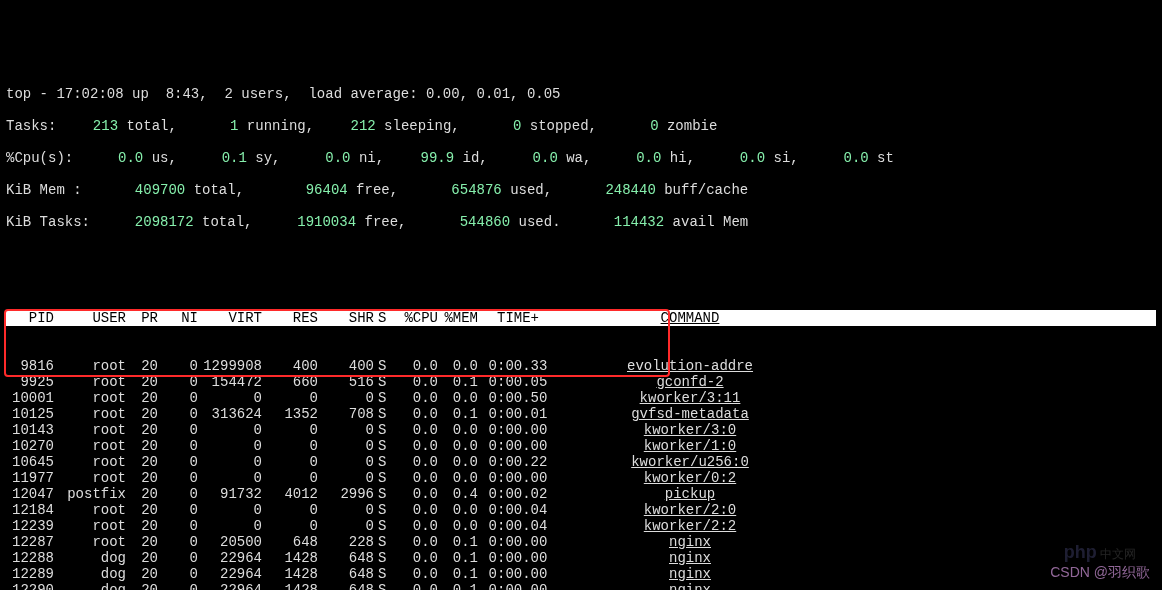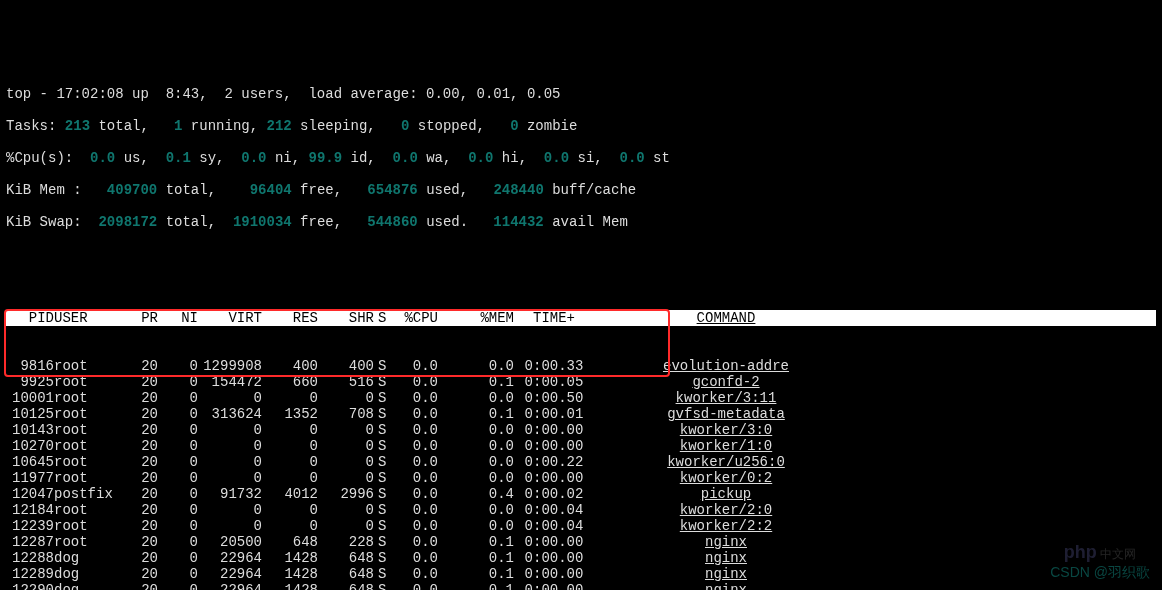--- a/index.html
+++ b/index.html
@@ -9,49 +9,49 @@
     font-size: 14px;
     line-height: 16px;
     color: #ddd;
     white-space: pre;
     letter-spacing: 0px;
     position: relative;
     padding: 6px 0 0 6px;
   }
   .hdr span, .row span, .colhdr span { display: inline-block; }
   .colhdr { background: #fff; color: #000; width: 1150px; }
-  .bold { font-weight: bold; color: #0f766e; }
+  .bold { font-weight: normal; color: #86efac; margin-left: 28px; }
   
   .c-pid  { width: 48px; text-align: right; }
-  .c-user { width: 72px; text-align: left; }
+  .c-user { width: 72px; text-align: right; }
   .c-pr   { width: 32px; text-align: right; }
   .c-ni   { width: 40px; text-align: right; }
   .c-virt { width: 64px; text-align: right; }
   .c-res  { width: 56px; text-align: right; }
   .c-shr  { width: 56px; text-align: right; }
   .c-s    { width: 16px; text-align: left; padding-left:4px;}
   .c-cpu  { width: 48px; text-align: right; }
-  .c-mem  { width: 40px; text-align: right; margin-left: 36px; }
+  .c-mem  { width: 40px; text-align: right; }
   .c-time { width: 80px; text-align: center; }
   .c-cmd  { width: 260px; text-align: center; padding-left:4px;text-decoration:underline;}
   #hl-box {
     position: absolute;
     border: 2px solid #ff2a2a;
     border-radius: 4px;
     left: 4px;
     top: 309px;
     width: 666px;
     height: 68px;
     pointer-events: none;
   }
   #watermark {
     position: absolute;
     right: 12px;
     bottom: 10px;
-    color: #0f766e;
+    color: #f0abfc;
     font-family: sans-serif;
     font-size: 14px;
     opacity: .6;
     text-align: center;
   }
   #logo {
     position: absolute;
     right: 26px;
     bottom: 28px;
     font-family: sans-serif;
@@ -63,21 +63,21 @@
 </head>
 <body>
 
 
 
 
 <div class="hdr">top - 17:02:08 up  8:43,  2 users,  load average: 0.00, 0.01, 0.05</div>
 <div class="hdr"><span>Tasks:</span> <span class="bold">213</span> total,   <span class="bold">1</span> running, <span class="bold">212</span> sleeping,   <span class="bold">0</span> stopped,   <span class="bold">0</span> zombie</div>
 <div class="hdr"><span>%Cpu(s):</span>  <span class="bold">0.0</span> us,  <span class="bold">0.1</span> sy,  <span class="bold">0.0</span> ni, <span class="bold">99.9</span> id,  <span class="bold">0.0</span> wa,  <span class="bold">0.0</span> hi,  <span class="bold">0.0</span> si,  <span class="bold">0.0</span> st</div>
 <div class="hdr"><span>KiB Mem :</span>   <span class="bold">409700</span> total,    <span class="bold">96404</span> free,   <span class="bold">654876</span> used,   <span class="bold">248440</span> buff/cache</div>
-<div class="hdr"><span>KiB Swap:</span>  <span class="bold">2098172</span> total,  <span class="bold">1910034</span> free,   <span class="bold">544860</span> used.   <span class="bold">114432</span> avail Mem</div>
+<div class="hdr"><span>KiB Tasks:</span>  <span class="bold">2098172</span> total,  <span class="bold">1910034</span> free,   <span class="bold">544860</span> used.   <span class="bold">114432</span> avail Mem</div>
 <div style="height:16px"></div>
 
 
 <div class="colhdr"><span class="c-pid">PID</span><span class="c-user">USER</span><span class="c-pr">PR</span><span class="c-ni">NI</span><span class="c-virt">VIRT</span><span class="c-res">RES</span><span class="c-shr">SHR</span><span class="c-s">S</span><span class="c-cpu">%CPU</span><span class="c-mem">%MEM</span><span class="c-time">TIME+</span><span class="c-cmd">COMMAND</span></div>
 
 <div id="process-list"><div class="row"><span class="c-pid">9816</span><span class="c-user">root</span><span class="c-pr">20</span><span class="c-ni">0</span><span class="c-virt">1299908</span><span class="c-res">400</span><span class="c-shr">400</span><span class="c-s">S</span><span class="c-cpu">0.0</span><span class="c-mem">0.0</span><span class="c-time">0:00.33</span><span class="c-cmd">evolution-addre</span></div><div class="row"><span class="c-pid">9925</span><span class="c-user">root</span><span class="c-pr">20</span><span class="c-ni">0</span><span class="c-virt">154472</span><span class="c-res">660</span><span class="c-shr">516</span><span class="c-s">S</span><span class="c-cpu">0.0</span><span class="c-mem">0.1</span><span class="c-time">0:00.05</span><span class="c-cmd">gconfd-2</span></div><div class="row"><span class="c-pid">10001</span><span class="c-user">root</span><span class="c-pr">20</span><span class="c-ni">0</span><span class="c-virt">0</span><span class="c-res">0</span><span class="c-shr">0</span><span class="c-s">S</span><span class="c-cpu">0.0</span><span class="c-mem">0.0</span><span class="c-time">0:00.50</span><span class="c-cmd">kworker/3:11</span></div><div class="row"><span class="c-pid">10125</span><span class="c-user">root</span><span class="c-pr">20</span><span class="c-ni">0</span><span class="c-virt">313624</span><span class="c-res">1352</span><span class="c-shr">708</span><span class="c-s">S</span><span class="c-cpu">0.0</span><span class="c-mem">0.1</span><span class="c-time">0:00.01</span><span class="c-cmd">gvfsd-metadata</span></div><div class="row"><span class="c-pid">10143</span><span class="c-user">root</span><span class="c-pr">20</span><span class="c-ni">0</span><span class="c-virt">0</span><span class="c-res">0</span><span class="c-shr">0</span><span class="c-s">S</span><span class="c-cpu">0.0</span><span class="c-mem">0.0</span><span class="c-time">0:00.00</span><span class="c-cmd">kworker/3:0</span></div><div class="row"><span class="c-pid">10270</span><span class="c-user">root</span><span class="c-pr">20</span><span class="c-ni">0</span><span class="c-virt">0</span><span class="c-res">0</span><span class="c-shr">0</span><span class="c-s">S</span><span class="c-cpu">0.0</span><span class="c-mem">0.0</span><span class="c-time">0:00.00</span><span class="c-cmd">kworker/1:0</span></div><div class="row"><span class="c-pid">10645</span><span class="c-user">root</span><span class="c-pr">20</span><span class="c-ni">0</span><span class="c-virt">0</span><span class="c-res">0</span><span class="c-shr">0</span><span class="c-s">S</span><span class="c-cpu">0.0</span><span class="c-mem">0.0</span><span class="c-time">0:00.22</span><span class="c-cmd">kworker/u256:0</span></div><div class="row"><span class="c-pid">11977</span><span class="c-user">root</span><span class="c-pr">20</span><span class="c-ni">0</span><span class="c-virt">0</span><span class="c-res">0</span><span class="c-shr">0</span><span class="c-s">S</span><span class="c-cpu">0.0</span><span class="c-mem">0.0</span><span class="c-time">0:00.00</span><span class="c-cmd">kworker/0:2</span></div><div class="row"><span class="c-pid">12047</span><span class="c-user">postfix</span><span class="c-pr">20</span><span class="c-ni">0</span><span class="c-virt">91732</span><span class="c-res">4012</span><span class="c-shr">2996</span><span class="c-s">S</span><span class="c-cpu">0.0</span><span class="c-mem">0.4</span><span class="c-time">0:00.02</span><span class="c-cmd">pickup</span></div><div class="row"><span class="c-pid">12184</span><span class="c-user">root</span><span class="c-pr">20</span><span class="c-ni">0</span><span class="c-virt">0</span><span class="c-res">0</span><span class="c-shr">0</span><span class="c-s">S</span><span class="c-cpu">0.0</span><span class="c-mem">0.0</span><span class="c-time">0:00.04</span><span class="c-cmd">kworker/2:0</span></div><div class="row"><span class="c-pid">12239</span><span class="c-user">root</span><span class="c-pr">20</span><span class="c-ni">0</span><span class="c-virt">0</span><span class="c-res">0</span><span class="c-shr">0</span><span class="c-s">S</span><span class="c-cpu">0.0</span><span class="c-mem">0.0</span><span class="c-time">0:00.04</span><span class="c-cmd">kworker/2:2</span></div><div class="row"><span class="c-pid">12287</span><span class="c-user">root</span><span class="c-pr">20</span><span class="c-ni">0</span><span class="c-virt">20500</span><span class="c-res">648</span><span class="c-shr">228</span><span class="c-s">S</span><span class="c-cpu">0.0</span><span class="c-mem">0.1</span><span class="c-time">0:00.00</span><span class="c-cmd">nginx</span></div><div class="row"><span class="c-pid">12288</span><span class="c-user">dog</span><span class="c-pr">20</span><span class="c-ni">0</span><span class="c-virt">22964</span><span class="c-res">1428</span><span class="c-shr">648</span><span class="c-s">S</span><span class="c-cpu">0.0</span><span class="c-mem">0.1</span><span class="c-time">0:00.00</span><span class="c-cmd">nginx</span></div><div class="row"><span class="c-pid">12289</span><span class="c-user">dog</span><span class="c-pr">20</span><span class="c-ni">0</span><span class="c-virt">22964</span><span class="c-res">1428</span><span class="c-shr">648</span><span class="c-s">S</span><span class="c-cpu">0.0</span><span class="c-mem">0.1</span><span class="c-time">0:00.00</span><span class="c-cmd">nginx</span></div><div class="row"><span class="c-pid">12290</span><span class="c-user">dog</span><span class="c-pr">20</span><span class="c-ni">0</span><span class="c-virt">22964</span><span class="c-res">1428</span><span class="c-shr">648</span><span class="c-s">S</span><span class="c-cpu">0.0</span><span class="c-mem">0.1</span><span class="c-time">0:00.00</span><span class="c-cmd">nginx</span></div></div>
 
 <div id="hl-box"></div>
 
 <div id="logo"><span class="p">php</span> 中文网</div>

